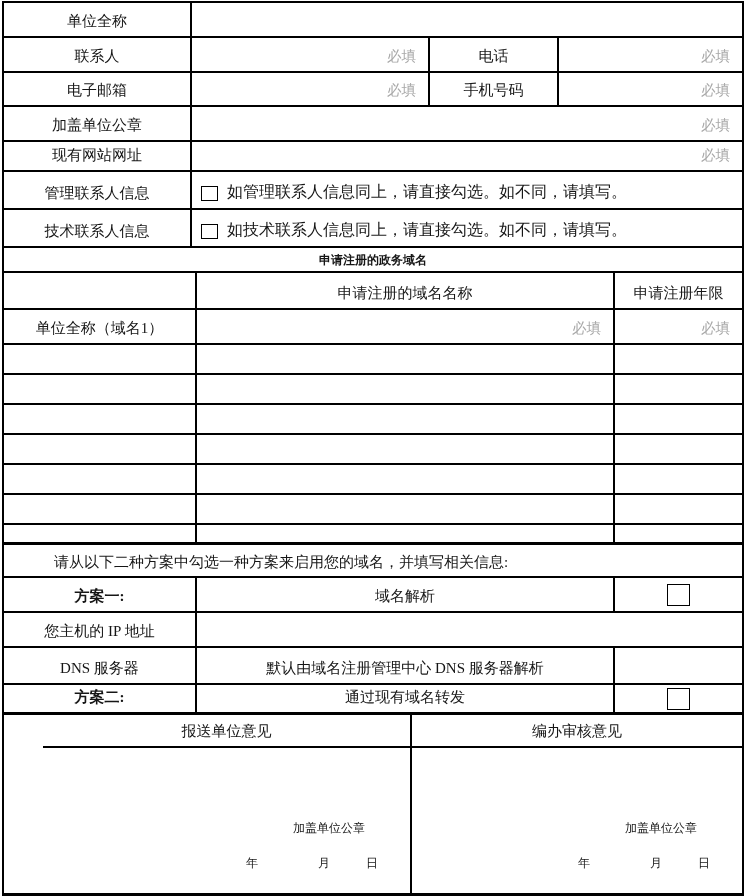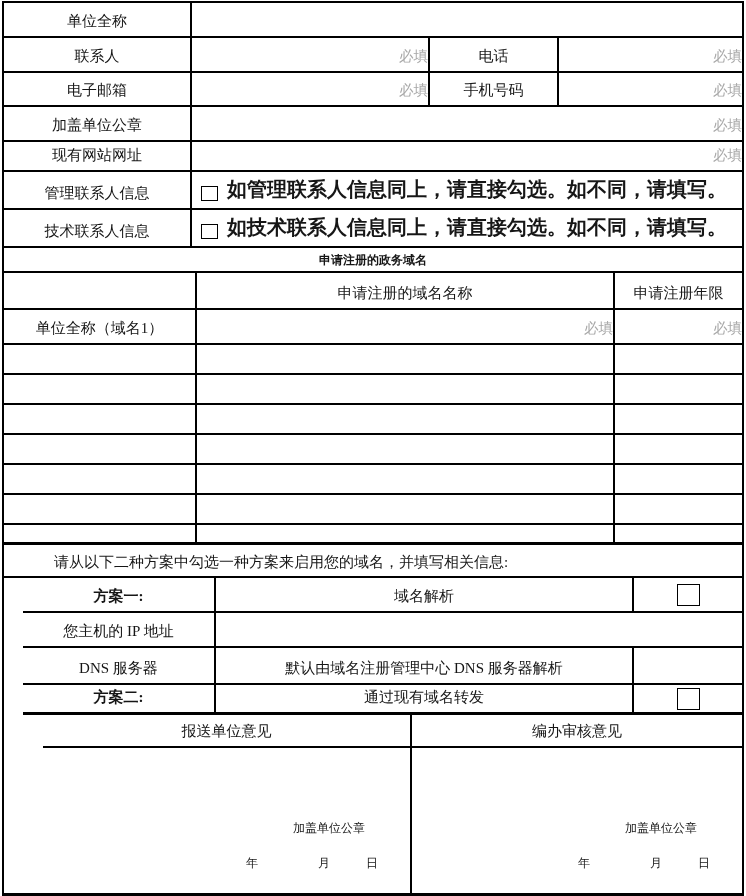--- a/index.html
+++ b/index.html
@@ -14,43 +14,43 @@
     width: 742px; height: 895px;
     border: 2px solid #000;
     border-bottom-width: 3px;
     background: #fff;
   }
   .grid { display: grid; width: 100%; border-radius: 21px; }
   .s1 { grid-template-columns: 188px 238px 129px auto; grid-template-rows: 35px 35px 34px 35px 30px 38px 38px; }
   .s2 { grid-template-columns: auto; grid-template-rows: 25px; }
   .s3 { grid-template-columns: 193px 418px auto; grid-template-rows: 37px 35px 30px 30px 30px 30px 30px 30px 20px; }
   .s4 { grid-template-columns: auto; grid-template-rows: 33px; }
-  .s5 { grid-template-columns: 193px 418px auto; grid-template-rows: 35px 35px 37px 30px; padding-left: 19px; }
+  .s5 { grid-template-columns: 193px 418px auto; grid-template-rows: 35px 35px 37px 30px; }
   .s6 { grid-template-columns: 369px auto; grid-template-rows: 33px 145px; padding-left: 39px; }
 
   .cell {
     border-right: 2px solid #000;
     border-bottom: 2px solid #000;
     display: flex;
     align-items: flex-end;
     justify-content: center;
     padding-bottom: 5px;
     font-size: 15px;
     overflow: hidden;
     white-space: nowrap;
   }
   .last { border-right: none; }
   .nob  { border-bottom: none; }
   .thickb { border-bottom-width: 3px; }
   .span2 { grid-column: span 2; }
   .span3 { grid-column: span 3; }
 
-  .fieldcell { justify-content: flex-end; padding-right: 0; }
+  .fieldcell { justify-content: flex-end; padding-right: 12px; }
   .req { color: #a8a8a8; font-size: 14.5px; }
-  .notecell { justify-content: flex-start; padding-left: 9px; gap: 9px; font-size: 20px; font-weight: bold; }
+  .notecell { justify-content: flex-start; padding-left: 9px; gap: 9px; font-size: 16px; }
   .checkbox-sm {
     width: 17px; height: 15px; flex: 0 0 auto;
     border: 1.5px solid #000; background: #fff; margin-bottom: 2px;
   }
   .checkbox-lg { width: 23px; height: 22px; border: 1.5px solid #000; background: #fff; }
   .checkcell { align-items: center; padding-bottom: 0; }
 
   .title { font-weight: bold; font-size: 12px; padding-bottom: 2px; }
   .bold { font-weight: bold; }
   .instruction { justify-content: flex-start; padding-left: 50px; padding-bottom: 4px; }

